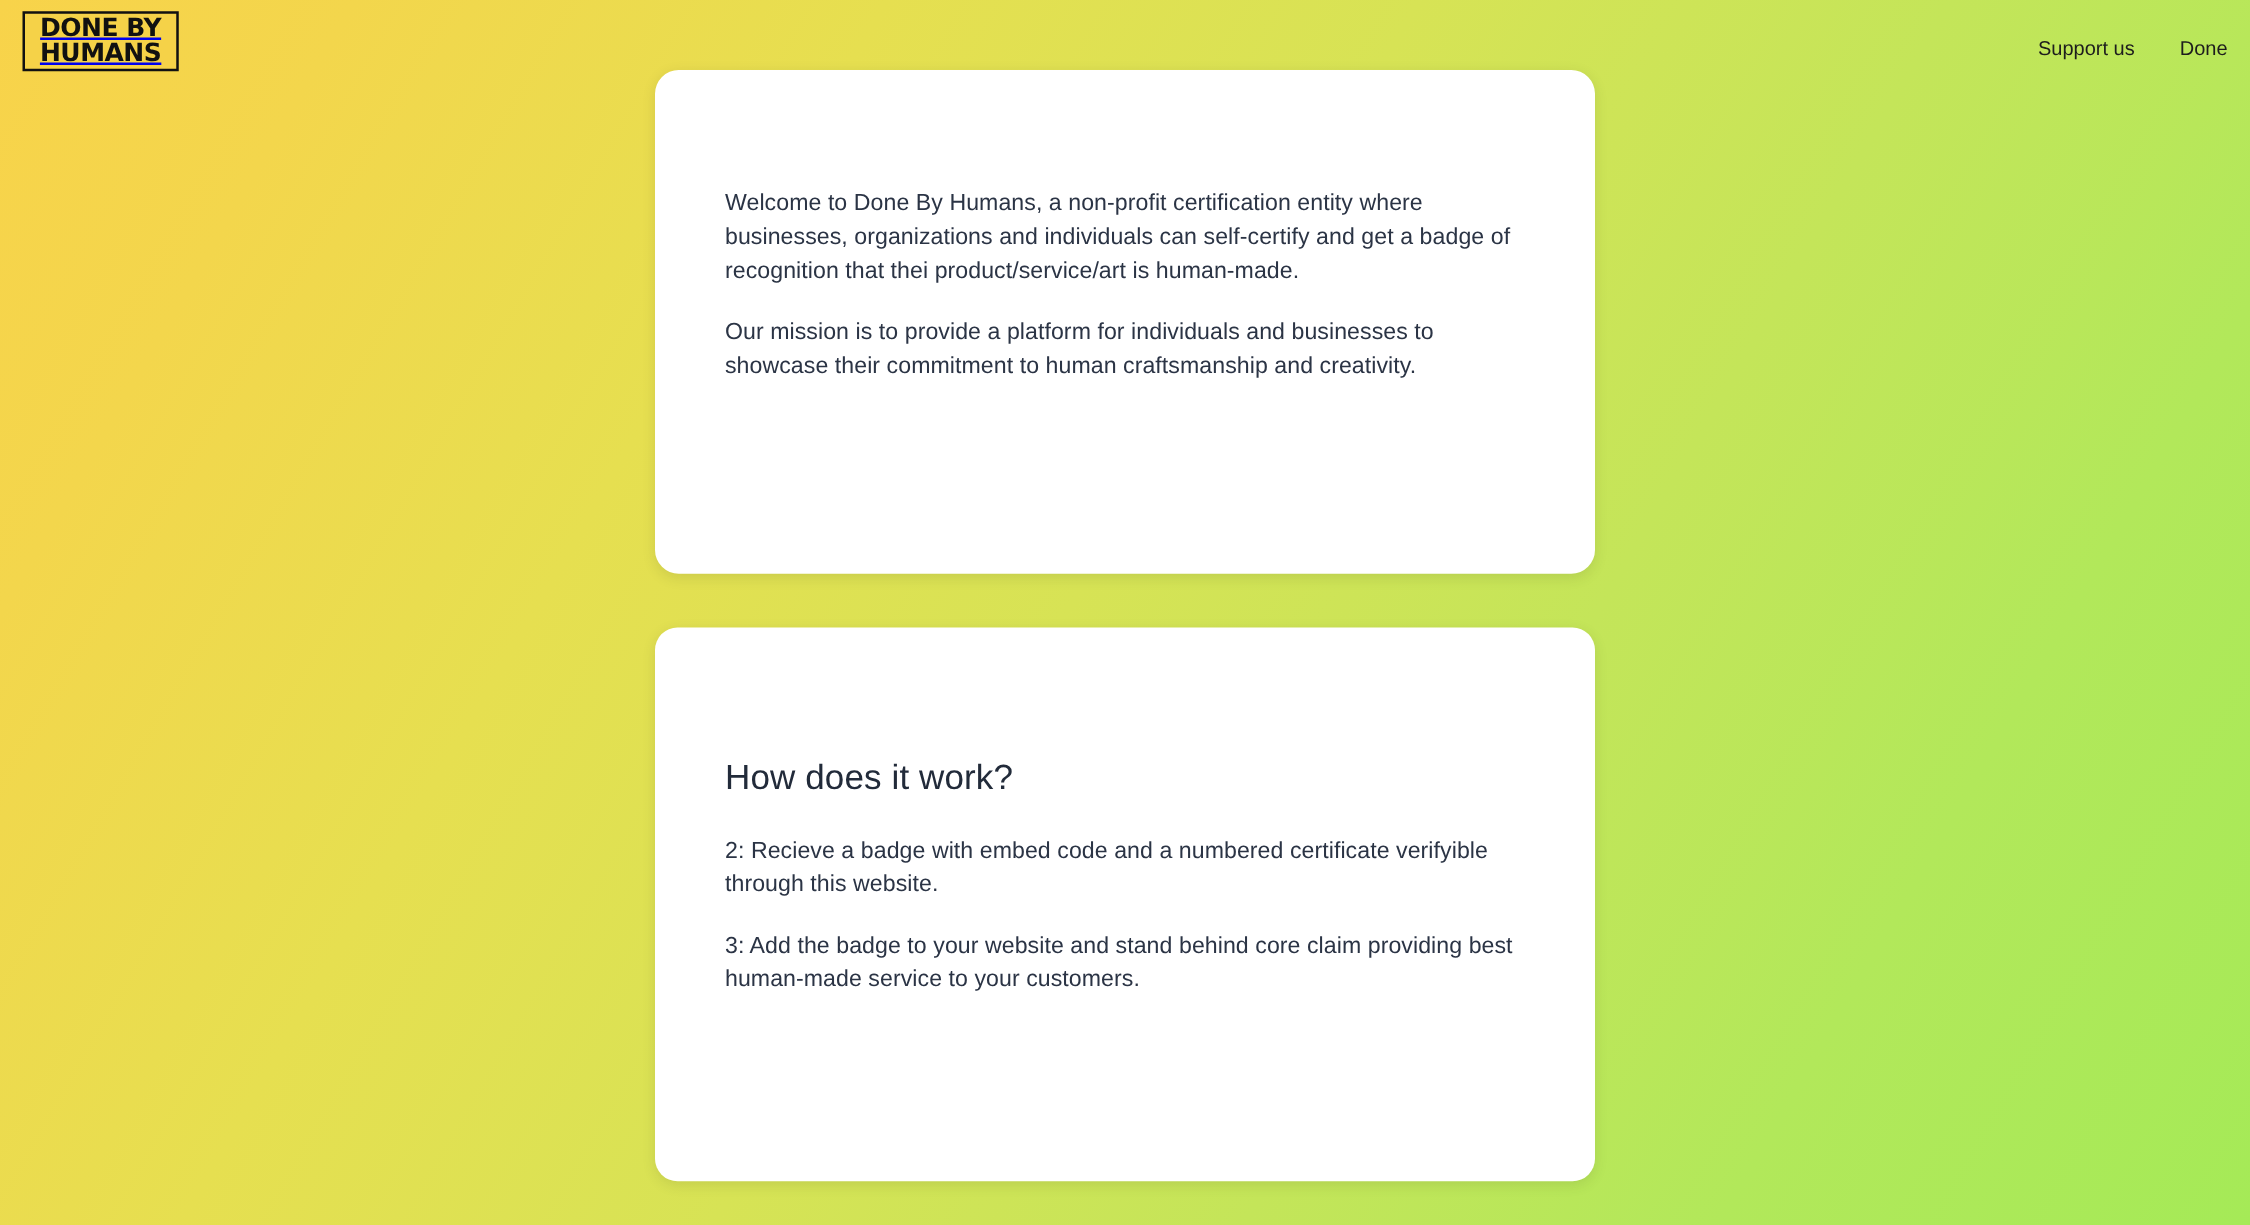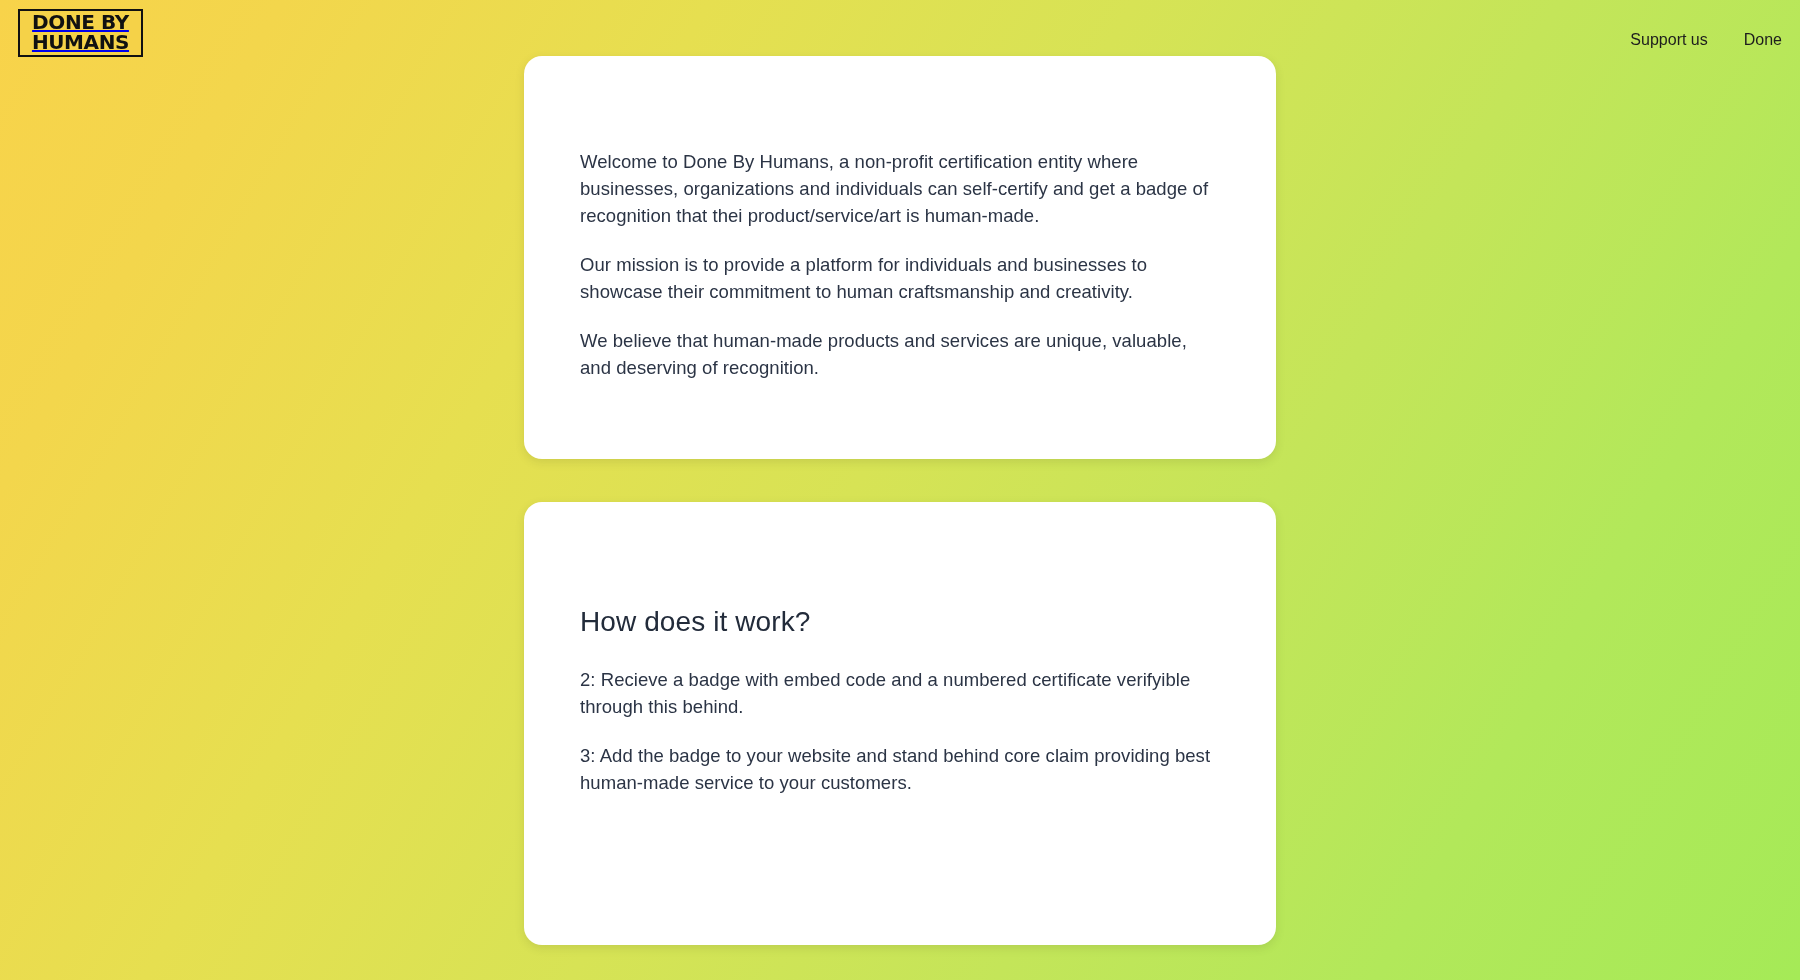--- a/index.html
+++ b/index.html
@@ -84,20 +84,21 @@
     width: 752px;
     background: #ffffff;
     border-radius: 18px;
     box-shadow: 0 3px 10px rgba(60, 70, 30, 0.13);
   }
 
   #card-intro {
     top: 56px;
     height: 403px;
     padding: 92px 56px 44px 56px;
+    border-radius: 19px;
   }
 
   #card-how {
     top: 502px;
     height: 443px;
     padding: 104px 56px 56px 56px;
   }
 
   .card p {
     font-family: "Liberation Sans", sans-serif;
@@ -134,22 +135,21 @@
     <a href="#">Done</a>
   </nav>
 
 </header>
 
 <main>
 
   <section class="card" id="card-intro">
     <p>Welcome to Done By Humans, a non-profit certification entity where businesses, organizations and individuals can self-certify and get a badge of recognition that thei product/service/art is human-made.</p>
     <p>Our mission is to provide a platform for individuals and businesses to showcase their commitment to human craftsmanship and creativity.</p>
-    <p>We believe that human-made products and services are unique, valuable, and deserving of recognition.</p>
   </section>
 
   <section class="card" id="card-how">
     <h2>How does it work?</h2>
-    <p>2: Recieve a badge with embed code and a numbered certificate verifyible through this behind.</p>
+    <p>2: Recieve a badge with embed code and a numbered certificate verifyible through this website.</p>
     <p>3: Add the badge to your website and stand behind core claim providing best human-made service to your customers.</p>
   </section>
 
 </main>
 
 </body></html>

